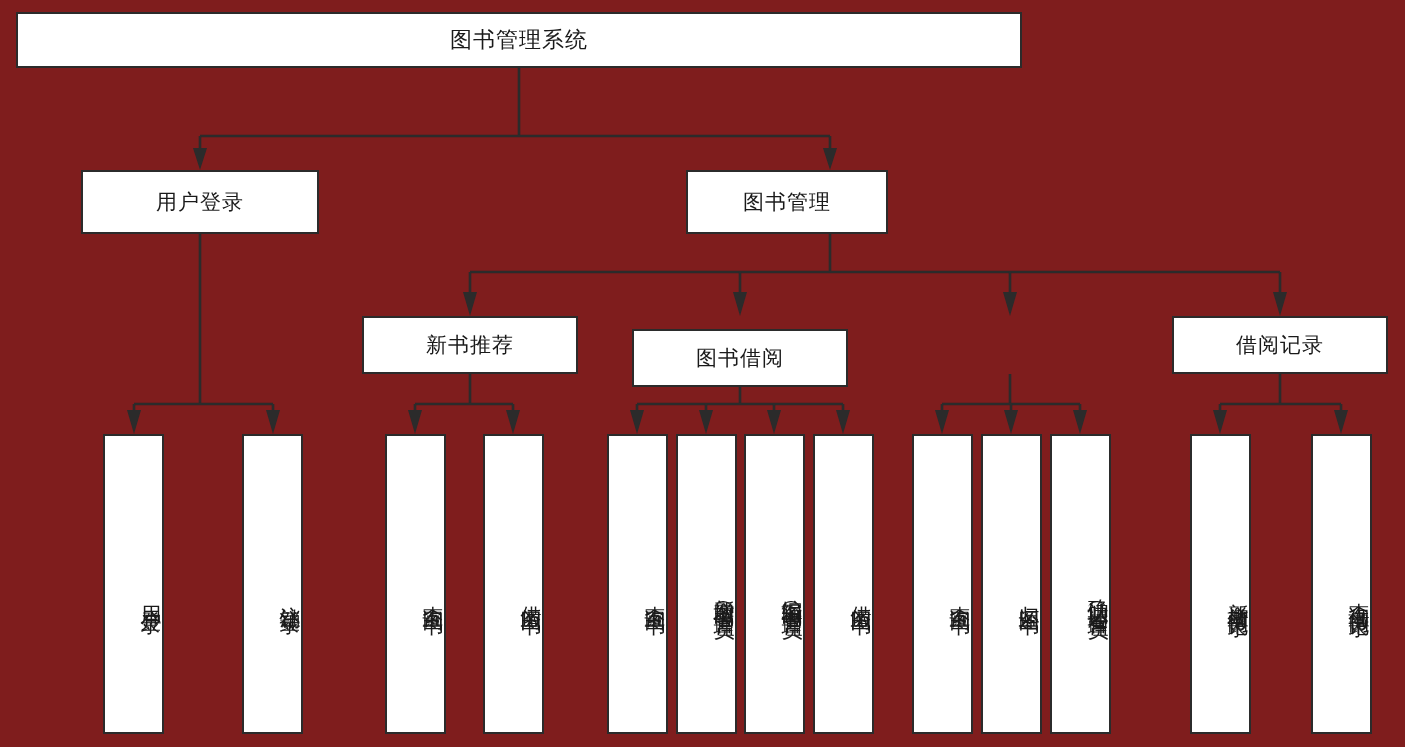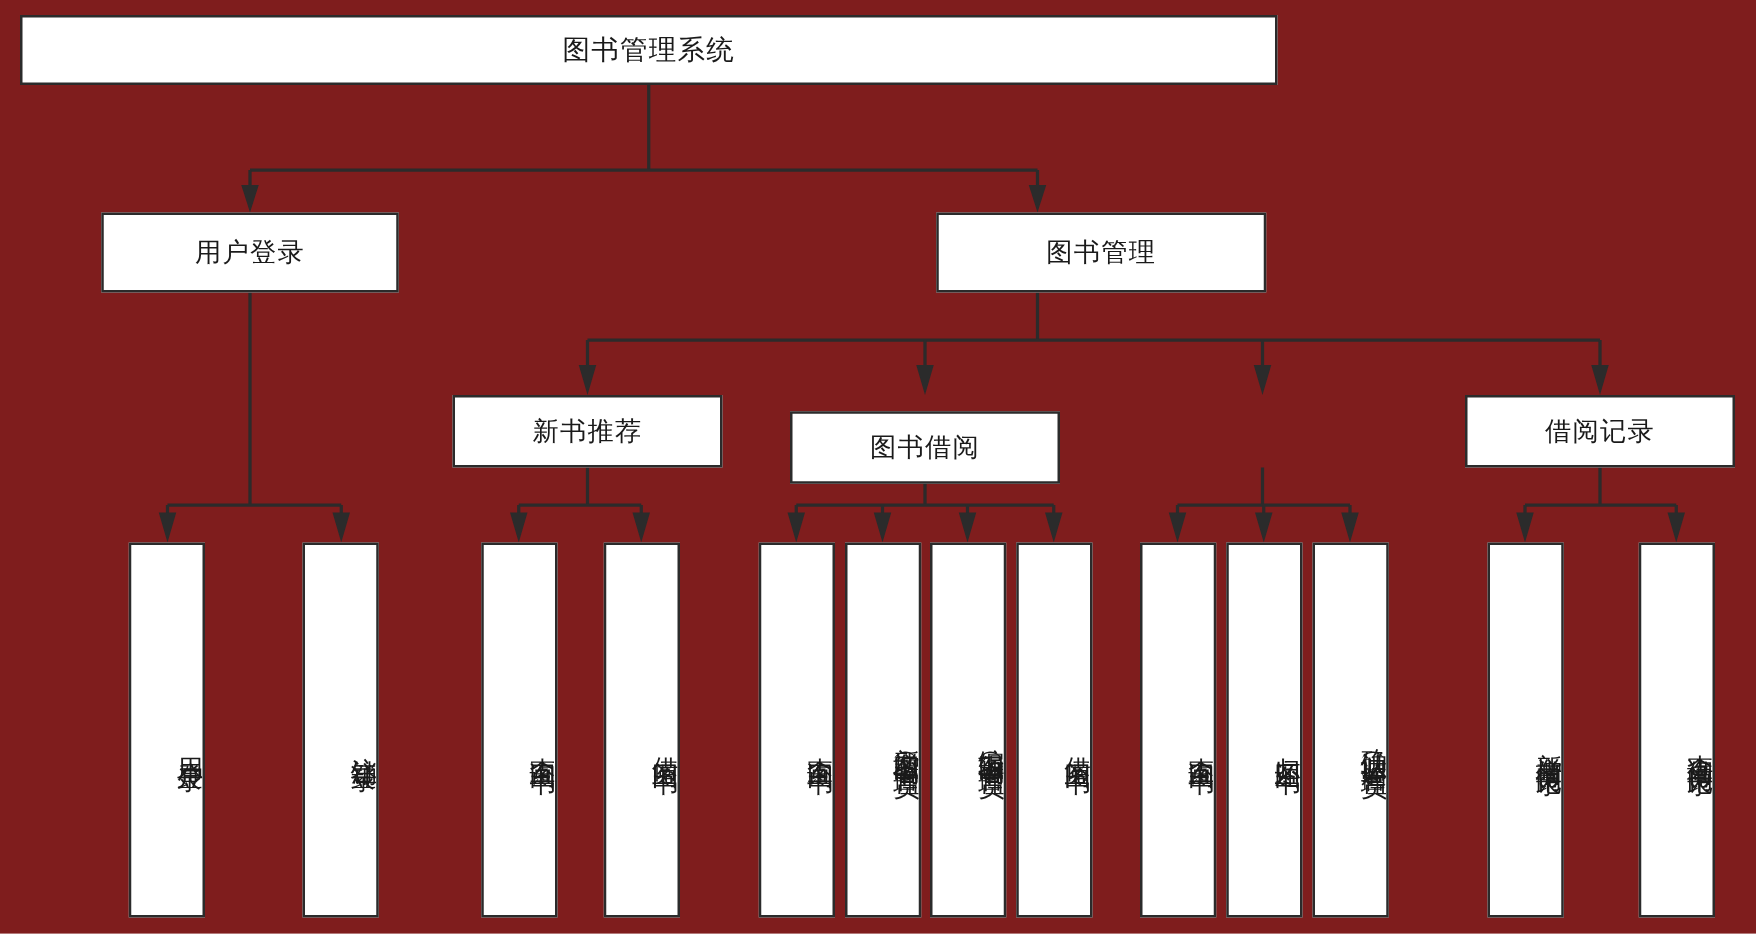--- a/index.html
+++ b/index.html
@@ -147,21 +147,21 @@
   </svg>
 
   <div class="node root h" style="left:16px; top:12px; width:1006px; height:56px;">
     <span>图书管理系统</span>
   </div>
 
   <div class="node h" style="left:81px; top:170px; width:238px; height:64px;">
     <span>用户登录</span>
   </div>
 
-  <div class="node h" style="left:749px; top:170px; width:264px; height:64px;justify-content:center;">
+  <div class="node h" style="left:686px; top:170px; width:202px; height:64px;justify-content:center;">
     <span>图书管理</span>
   </div>
 
   <div class="node h" style="left:362px; top:316px; width:216px; height:58px;text-align:right;">
     <span>新书推荐</span>
   </div>
 
   <div class="node h" style="left:632px; top:316px; width:216px; height:58px;margin-top:13px;">
     <span>图书借阅</span>
   </div>

